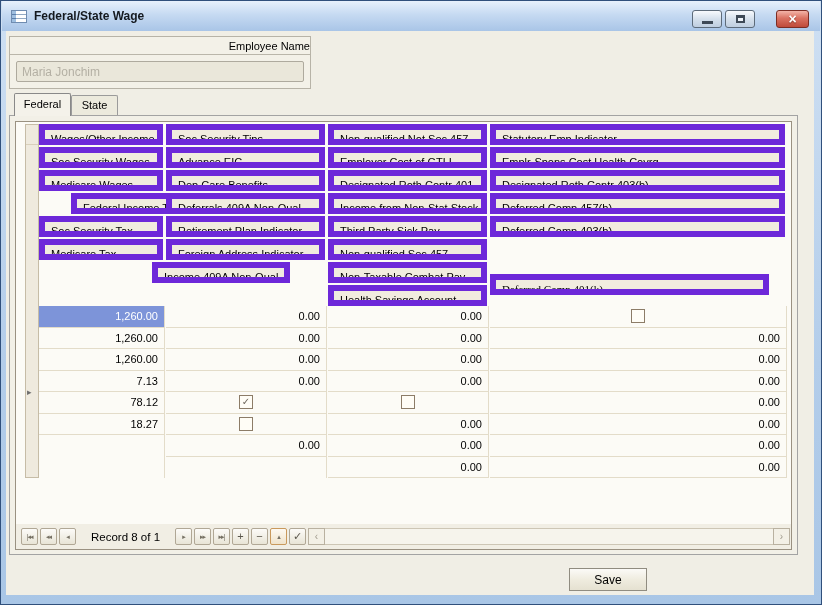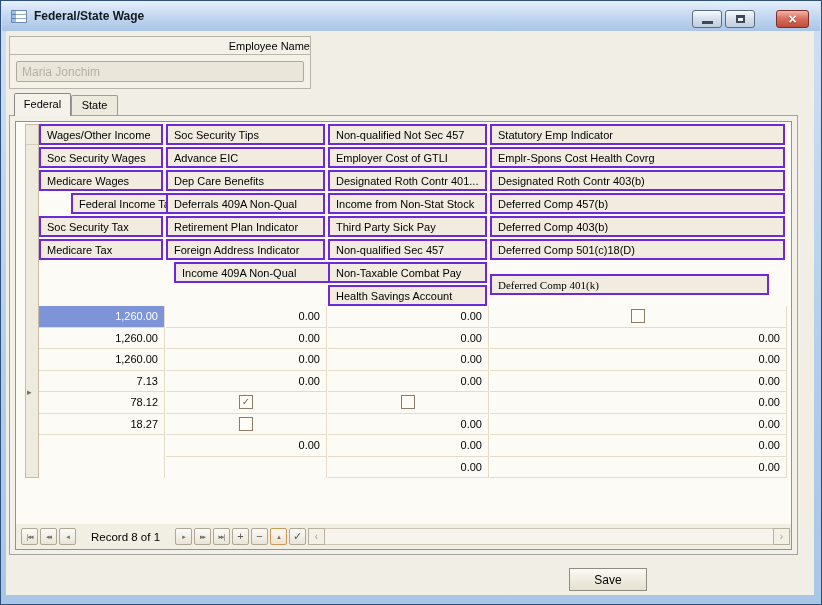--- a/index.html
+++ b/index.html
@@ -49,21 +49,21 @@
   .page{position:absolute;left:3px;top:84px;width:789px;height:440px;box-sizing:border-box;
         border:1px solid #a3a3a3;background:#f2f0e7;}
   
   .grid{position:absolute;left:5px;top:5px;width:777px;height:429px;box-sizing:border-box;
         border:1px solid #9a9181;background:#fcfbf6;overflow:hidden;}
   .rowstrip{position:absolute;left:9px;top:2px;width:14px;height:354px;box-sizing:border-box;
         background:#efeade;border:1px solid #c6bca6;}
   .rowstrip::after{content:"";position:absolute;left:0;right:0;top:19px;border-top:1px solid #d9d0bb;}
   .rowarrow{position:absolute;left:1px;top:262px;font-size:9px;color:#6d6d6d;}
   .hcell{position:absolute;box-sizing:border-box;background:var(--hdr,#f1ecdf);
-         border:2px solid #6d28d9;font-size:11px;color:#000;height:21px;
+         border:6px solid #6d28d9;font-size:11px;color:#000;height:21px;
          padding:3px 0 0 6px;white-space:nowrap;overflow:hidden;}
   .vsep{position:absolute;width:1px;background:#e3dcc9;}
   .dcell{position:absolute;box-sizing:border-box;font-size:11px;color:#000;text-align:right;
          padding:4px 6px 0 0;border-bottom:1px solid #e3dcc9;white-space:nowrap;}
   .dcell.sel{background:var(--sel,#7d94d9);color:#fff;}
   .dcell.cbcell{display:flex;align-items:center;justify-content:center;padding:0;}
   .cbx{display:inline-block;width:12px;height:12px;box-sizing:content-box;border:1px solid #8c7c67;
        background:#fffdf6;font-size:10px;line-height:12px;color:#6f675c;text-align:center;}
   
   .navbar{position:absolute;left:0;right:0;bottom:0;height:25px;background:#f1eee4;
@@ -146,37 +146,36 @@
           <div class="hcell" style="left: 23px; top: 71px; width: 124px; margin-left: 32px;">Federal Income Tax</div>
           <div class="hcell" style="left: 23px; top: 94px; width: 124px;">Soc Security Tax</div>
           <div class="hcell" style="left: 23px; top: 117px; width: 124px;">Medicare Tax</div>
           <div class="vsep" style="left: 148px; top: 184px; height: 172px;"></div>
           <div class="hcell" style="left: 150px; top: 2px; width: 159px;">Soc Security Tips</div>
           <div class="hcell" style="left: 150px; top: 25px; width: 159px;">Advance EIC</div>
           <div class="hcell" style="left: 150px; top: 48px; width: 159px;">Dep Care Benefits</div>
           <div class="hcell" style="left: 150px; top: 71px; width: 159px;">Deferrals 409A Non-Qual</div>
           <div class="hcell" style="left: 150px; top: 94px; width: 159px;">Retirement Plan Indicator</div>
           <div class="hcell" style="left: 150px; top: 117px; width: 159px;">Foreign Address Indicator</div>
-          <div class="hcell" style="left: 158px; top: 140px; width: 159px;">Income 409A Non-Qual</div>
+          <div class="hcell" style="left: 136px; top: 140px; width: 138px;">Income 409A Non-Qual</div>
           <div class="vsep" style="left: 310px; top: 184px; height: 172px;"></div>
           <div class="hcell" style="left: 312px; top: 2px; width: 159px;">Non-qualified Not Sec 457</div>
           <div class="hcell" style="left: 312px; top: 25px; width: 159px;">Employer Cost of GTLI</div>
           <div class="hcell" style="left: 312px; top: 48px; width: 159px;">Designated Roth Contr 401...</div>
           <div class="hcell" style="left: 312px; top: 71px; width: 159px;">Income from Non-Stat Stock</div>
           <div class="hcell" style="left: 312px; top: 94px; width: 159px;">Third Party Sick Pay</div>
           <div class="hcell" style="left: 312px; top: 117px; width: 159px;">Non-qualified Sec 457</div>
           <div class="hcell" style="left: 312px; top: 140px; width: 159px;">Non-Taxable Combat Pay</div>
           <div class="hcell" style="left: 312px; top: 163px; width: 159px;">Health Savings Account</div>
           <div class="vsep" style="left: 472px; top: 184px; height: 172px;"></div>
           <div class="hcell" style="left: 474px; top: 2px; width: 295px;">Statutory Emp Indicator</div>
           <div class="hcell" style="left: 474px; top: 25px; width: 295px;">Emplr-Spons Cost Health Covrg</div>
           <div class="hcell" style="left: 474px; top: 48px; width: 295px;">Designated Roth Contr 403(b)</div>
           <div class="hcell" style="left: 474px; top: 71px; width: 295px;">Deferred Comp 457(b)</div>
           <div class="hcell" style="left: 474px; top: 94px; width: 295px;">Deferred Comp 403(b)</div>
-          <div class="hcell" style="left: 474px; top: 117px; width: 295px;">Deferred Comp 501(c)18(D)</div>
           <div class="hcell" style="left: 474px; top: 152px; width: 279px; font-family: Liberation Serif, serif;">Deferred Comp 401(k)</div>
           <div class="vsep" style="left: 770px; top: 184px; height: 172px;"></div>
           <div class="dcell sel" style="left: 23px; top: 184px; width: 125px; height: 21.5px;">1,260.00</div>
           <div class="dcell" style="left: 150px; top: 184px; width: 160px; height: 21.5px;">0.00</div>
           <div class="dcell" style="left: 312px; top: 184px; width: 160px; height: 21.5px;">0.00</div>
           <div class="dcell cbcell" style="left: 474px; top: 184px; width: 296px; height: 21.5px;">
             <span class="cbx"></span>
           </div>
           <div class="dcell" style="left: 23px; top: 205.5px; width: 125px; height: 21.5px;">1,260.00</div>
           <div class="dcell" style="left: 150px; top: 205.5px; width: 160px; height: 21.5px;">0.00</div>

